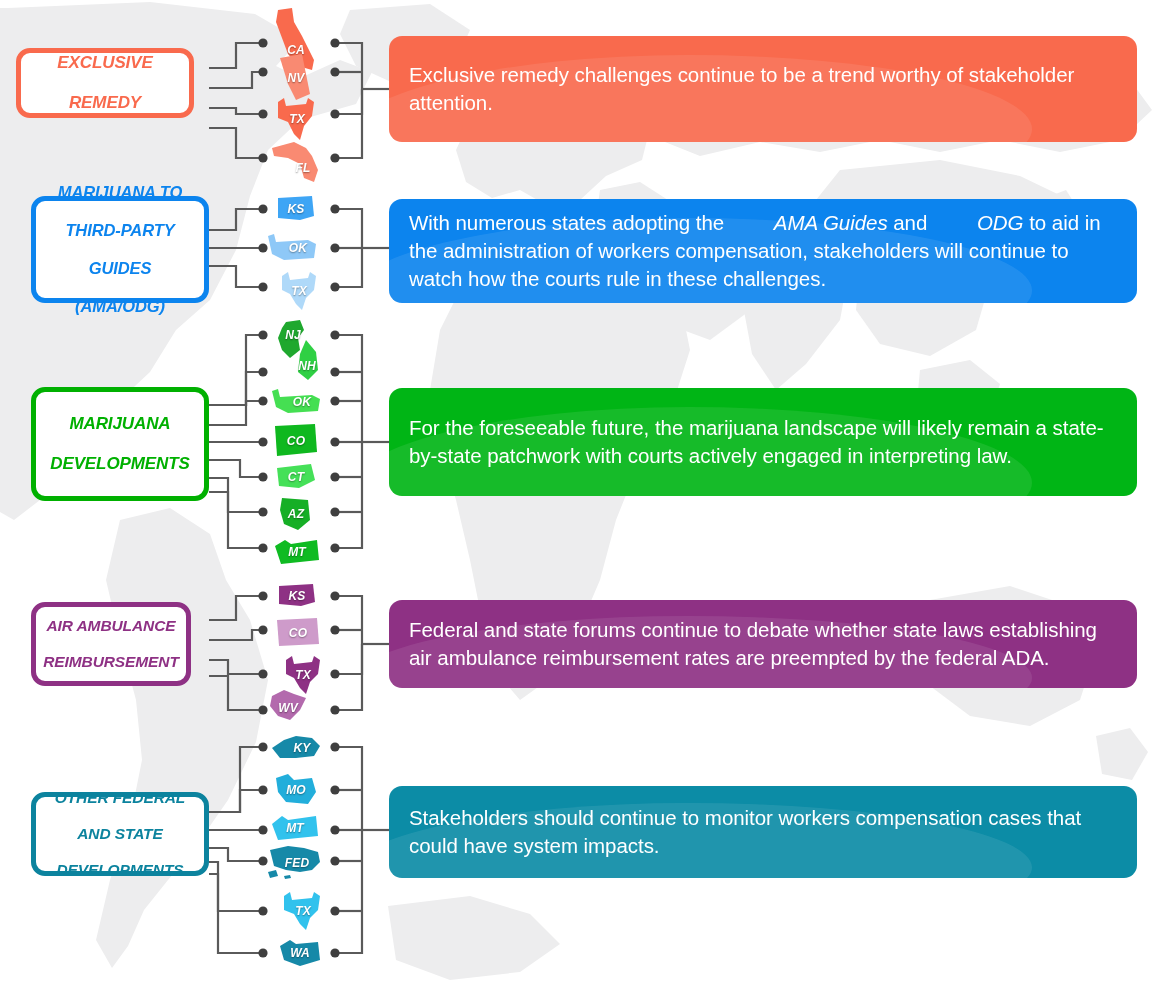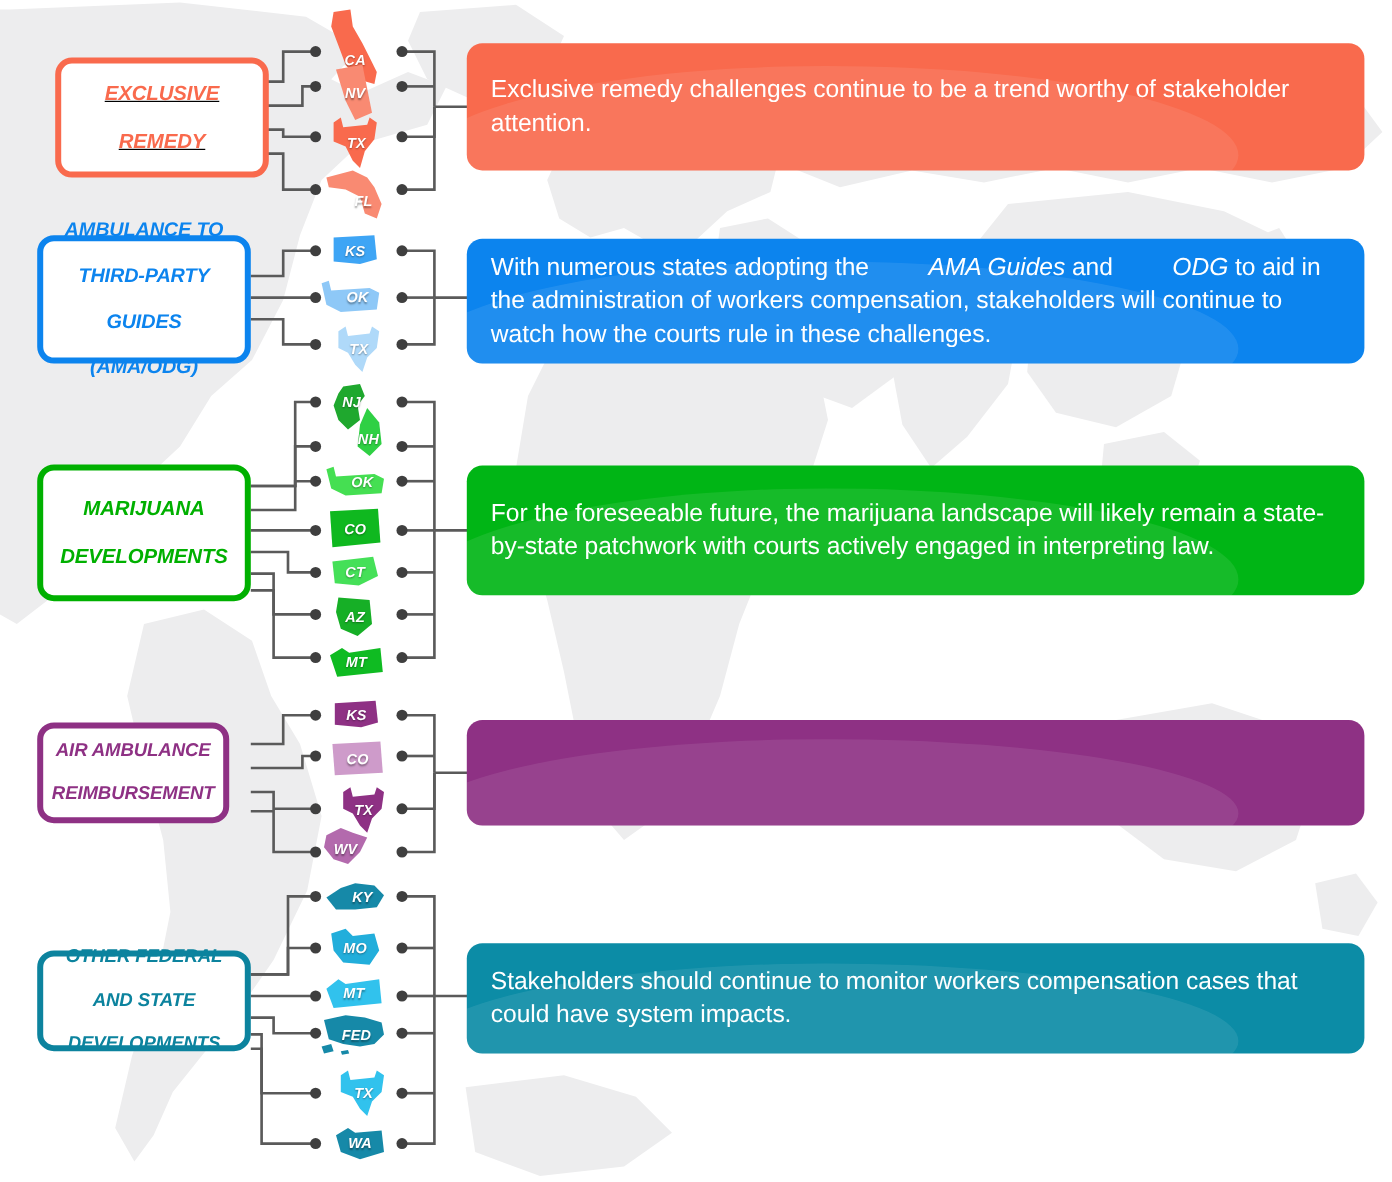--- a/index.html
+++ b/index.html
@@ -283,21 +283,21 @@
         <circle cx="335" cy="790" r="4.6"></circle>
       <circle cx="335" cy="830" r="4.6"></circle>
         <circle cx="335" cy="861" r="4.6"></circle>
       <circle cx="335" cy="911" r="4.6"></circle>
         <circle cx="335" cy="953" r="4.6"></circle>
     </g>
   </svg>
 
   <div class="section">
 
-    <div class="label-box" style="left:46px; top:48px; width:178px; height:100px; border-width:5px; border-color:#F96A4D;text-decoration:underline;">
+    <div class="label-box" style="left:16px; top:48px; width:178px; height:70px; border-width:5px; border-color:#F96A4D;">
       <span style="color:#F96A4D; font-size:17px;">
         <span>EXCLUSIVE</span><br>
         <span>REMEDY</span>
       </span>
     </div>
 
     <div class="state" style="left:272px; top:8px; width:44px; height:70px;">
       <svg width="44" height="70" viewBox="0 0 44 70">
           <path d="M6 2 L20 0 L22 14 L30 28 L36 40 L42 52 L40 62 L26 58 L16 46 L10 30 L4 14 Z" fill="#F96A4D"></path>
         </svg>
@@ -328,21 +328,21 @@
     <div class="panel" style="left:389px; top:36px; width:748px; height:106px; background:#F96A4D;">
       <div class="panel-sheen"></div>
       <p>Exclusive remedy challenges continue to be a trend worthy of stakeholder attention.</p>
     </div>
   </div>
 
   <div class="section">
 
     <div class="label-box" style="left:31px; top:196px; width:178px; height:107px; border-width:5px; border-color:#0C84EE;">
       <span style="color:#0C84EE; font-size:16.5px;">
-        <span>AMBULANCE TO</span><br>
+        <span>MARIJUANA TO</span><br>
         <span>THIRD-PARTY</span><br>
         <span>GUIDES</span><br>
         <span>(AMA/ODG)</span>
       </span>
     </div>
 
     <div class="state" style="left:276px; top:194px; width:40px; height:30px;">
       <svg width="40" height="30" viewBox="0 0 40 30">
           <path d="M2 4 L36 2 L38 22 L24 26 L2 24 Z" fill="#3EA5F5"></path>
         </svg>
@@ -467,20 +467,21 @@
 
     <div class="state" style="left:266px; top:688px; width:44px; height:36px;">
       <svg width="44" height="36" viewBox="0 0 44 36">
           <path d="M6 8 L18 2 L28 6 L40 10 L34 22 L24 32 L12 28 L4 18 Z" fill="#B36AAD"></path>
         </svg>
       <div class="st-abbr" style="padding-top:4px;">WV</div>
     </div>
 
     <div class="panel" style="left:389px; top:600px; width:748px; height:88px; background:#8E3184;">
       <div class="panel-sheen"></div>
+      <p>Federal and state forums continue to debate whether state laws establishing air ambulance reimbursement rates are preempted by the federal ADA.</p>
     </div>
   </div>
 
   <div class="section">
 
     <div class="label-box" style="left:31px; top:792px; width:178px; height:84px; border-width:5px; border-color:#0C839E;">
       <span style="color:#0C839E; font-size:15.5px;">
         <span>OTHER FEDERAL</span><br>
         <span>AND STATE</span><br>
         <span>DEVELOPMENTS</span>

